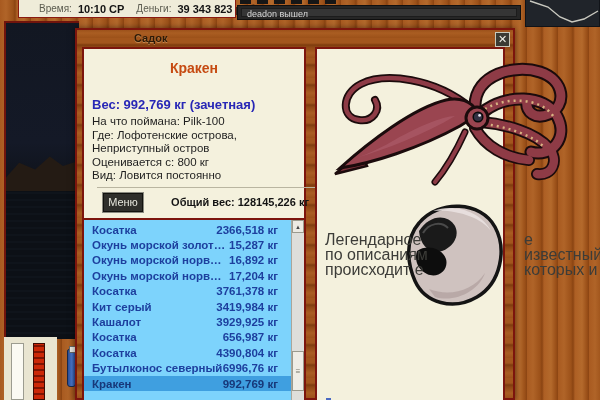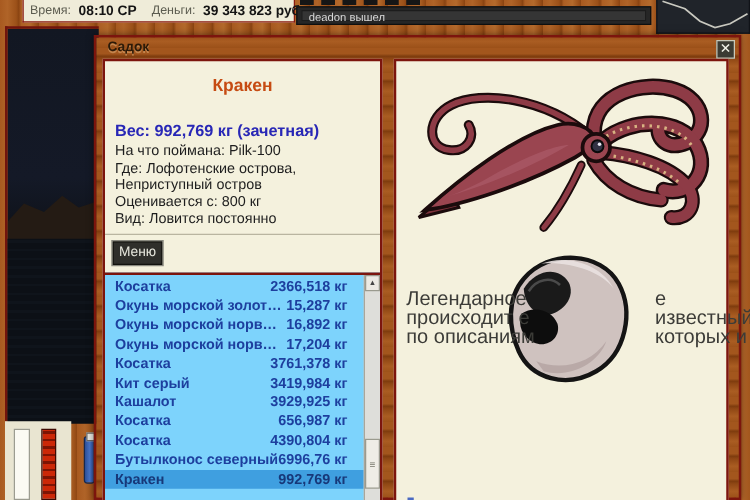--- a/index.html
+++ b/index.html
@@ -38,21 +38,21 @@
   .pen { position:absolute; left:67px; top:349px; width:9px; height:38px;
     background:linear-gradient(90deg,#2c4e96,#4a77cc 55%,#2c4e96); border:1px solid #16294f;
     border-radius:2px 2px 3px 3px; }
   .pen:before { content:""; position:absolute; left:1px; top:-4px; width:5px; height:5px;
     background:#e8e8e2; border:1px solid #666; }
 
   
   .topbar {
     position:absolute; left:18px; top:0; width:218px; height:18px;
     background:#efecd9; border:1px solid #8a1a10; border-top:none;
-    display:flex; align-items:center; gap:6px; padding:0 10px 0 5px;
+    display:flex; align-items:center; gap:6px; padding:0 10px 0 20px;
     font-size:10px; color:#5c5c50; white-space:nowrap;
   }
   .topbar b { color:#141414; font-size:11px; }
   .topbar .sp { width:14px; }
 
   
   .chat-buttons { position:absolute; left:240px; top:0; height:4px; display:flex; gap:6px; }
   .chat-buttons span { display:block; width:11px; height:4px; background:#161616; }
   .chat {
     position:absolute; left:237px; top:5px; width:284px; height:15px;
@@ -64,25 +64,25 @@
   }
 
   
   .minimap {
     position:absolute; left:525px; top:0; width:75px; height:27px;
     background:#20242a; border:1px solid #101318; border-top:none;
   }
 
   
   .window {
-    position:absolute; left:75px; top:28px; width:518px; height:372px;
+    position:absolute; left:75px; top:28px; width:440px; height:372px;
     background:
       repeating-linear-gradient(0deg,
         #9c5119 0px, #aa5d22 5px, #8f4714 11px, #7e3c0e 13px, #a3561d 15px 20px);
-    border:2px solid #7c150d; box-shadow:0 0 6px rgba(0,0,0,.5);
+    border:2px solid #7c150d; box-shadow:0 0 6px rgba(0,0,0,.5);padding-left:48px;
   }
   .win-title {
     height:16px; line-height:16px; padding-left:9px;
     font-size:11px; font-weight:bold; color:#2c1a08;
     text-shadow:0 1px 0 rgba(255,220,170,.35);
   }
   .close-btn {
     position:absolute; right:3px; top:2px; width:15px; height:15px;
     background:#3b3b33; border:1px solid #c9c9b9; color:#f2f2e8;
     font-size:11px; line-height:13px; text-align:center; cursor:default;
@@ -97,21 +97,21 @@
   .panel-left  { width:224px; }
   .wood-gap { width:9px; }
   .panel-right { flex:1; }
 
   
   .fish-name { margin-top:11px; text-align:center; font-size:14px; font-weight:bold; color:#c64b12; }
   .fish-weight { margin:21px 8px 0 8px; font-size:13px; font-weight:bold; color:#2827b6; }
   .fish-lines { margin:3px 8px 0 8px; font-size:11.5px; line-height:13.5px; color:#1e1e1e; }
 
   .panel-footer {
-    position:absolute; left:0; top:138px; width:100%; height:30px;
+    position:absolute; left:13px; top:138px; width:100%; height:30px;
     border-top:1px solid #b9b5a0; display:flex; align-items:center;
   }
   .menu-btn {
     margin-left:6px; width:40px; height:19px; background:#2f2f2b;
     border:1px solid #12120e; outline:1px solid #8a8a80;
     color:#e6e6dc; font-size:11px; line-height:17px; text-align:center;
   }
   .footer-stats { flex:1; text-align:right; padding-right:8px;
     font-size:11px; font-weight:bold; color:#141414; line-height:13px; }
 
@@ -162,21 +162,21 @@
     <div class="hills"></div>
     <div class="water"></div>
   </div>
   <div class="shelf"></div>
   <div class="gauge-white"></div>
   <div class="gauge-red"></div>
   <div class="pen"></div>
 
   <div class="topbar">
     <span>Время:</span>
-    <b>08:10 СР</b>
+    <b>10:10 СР</b>
     <span class="sp"></span>
     <span>Деньги:</span>
     <b>39 343 823 руб.</b>
   </div>
 
   <div class="chat-buttons">
     <span></span>
     <span></span>
     <span></span>
     <span></span>
@@ -205,20 +205,21 @@
         <div class="fish-lines">
           <div>На что поймана: Pilk-100</div>
           <div>Где: Лофотенские острова, Неприступный остров</div>
           <div>Оценивается с: 800 кг</div>
           <div>Вид: Ловится постоянно</div>
         </div>
 
         <div class="panel-footer">
           <div class="menu-btn">Меню</div>
           <div class="footer-stats">
+            <div>Общий вес: 128145,226 кг</div>
           </div>
         </div>
 
         <div class="list">
           <div class="rows" id="fish-rows">
               <div class="row">
                 <span class="nm">Косатка</span>
                 <span>2366,518 кг</span>
               </div>
               <div class="row">
@@ -310,22 +311,22 @@
           <path d="M30,30 C50,6 92,8 106,34 C118,56 112,90 88,104 C64,118 36,110 26,88 C18,70 16,46 30,30 Z" fill="#cfc2bf" stroke="#141414" stroke-width="3.5"></path>
           <path d="M40,96 C60,104 84,98 96,80 C90,98 66,110 46,104 Z" fill="#b3a3a1" opacity="0.8"></path>
           <path d="M44,18 C64,10 92,18 102,38 C92,24 66,16 44,18 Z" fill="#e9e1e0" opacity="0.9"></path>
           <path d="M30,38 C40,22 58,20 66,33 C71,43 64,54 53,58 C42,62 31,53 30,38 Z" fill="#1a1a1a"></path>
           <path d="M28,58 C38,51 53,55 57,66 C60,77 49,86 38,81 C29,77 25,67 28,58 Z" fill="#0d0d0d"></path>
           <path d="M34,40 C40,30 52,28 59,35" fill="none" stroke="#4a4a4a" stroke-width="2"></path>
         </svg>
 
         <div class="desc-col desc-left" id="desc-left">
             <div>Легендарное</div>
+            <div>по описаниям</div>
             <div>происходит е</div>
-            <div>по описаниям</div>
           </div>
         <div class="desc-col desc-right" id="desc-right">
             <div>е</div>
             <div>известный</div>
             <div>которых и</div>
           </div>
         <div class="blue-speck"></div>
       </div>
     </div>
   </div>

